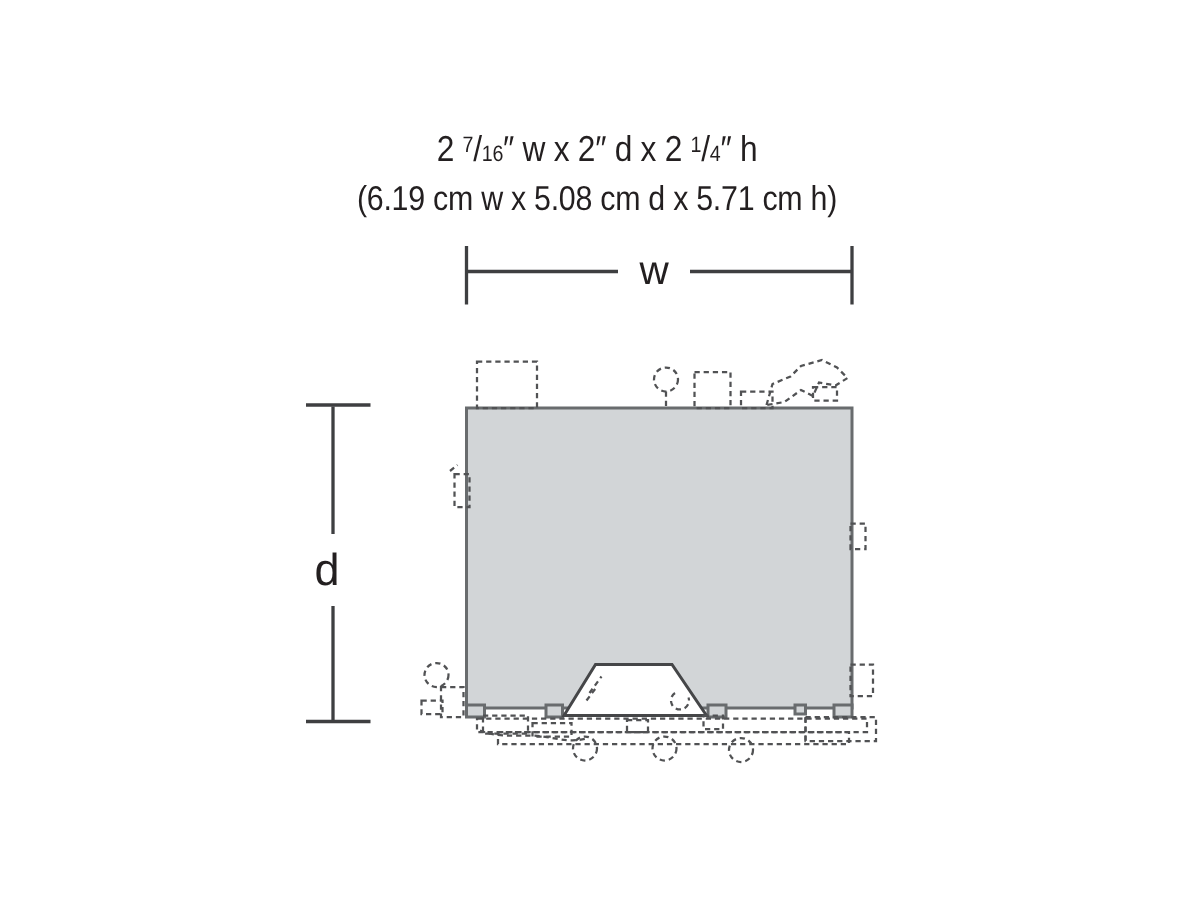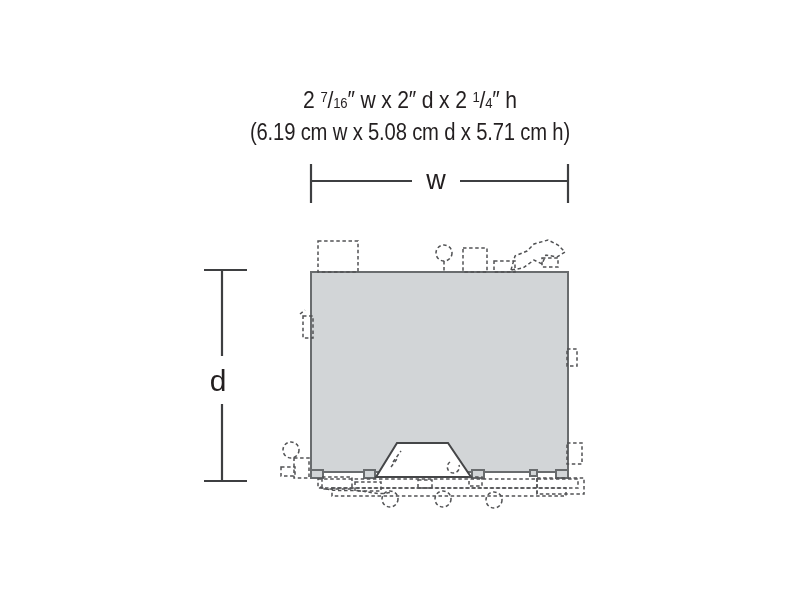--- a/index.html
+++ b/index.html
@@ -1,18 +1,18 @@
 <!DOCTYPE html>
 <html><head>
 <meta charset="utf-8">
 <style>
   html,body{margin:0;padding:0;background:#ffffff;}
   #page{position:relative;width:800px;height:600px;background:#ffffff;overflow:hidden;
         font-family:"Liberation Sans","DejaVu Sans",sans-serif;color:#231f20;}
-  .title-block{position:absolute;left:110px;top:82px;width:600px;text-align:center;}
+  .title-block{position:absolute;left:98px;top:82px;width:600px;text-align:center;}
   .title-line1{font-size:24px;line-height:30px;white-space:nowrap;
                transform:scaleX(.88);transform-origin:50% 50%;letter-spacing:-0.2px;}
   .title-line2{font-size:23px;line-height:28px;white-space:nowrap;
                transform:scaleX(.88);transform-origin:50% 50%;letter-spacing:-0.2px;}
   .fnum{font-size:0.62em;vertical-align:0.42em;}
   .fden{font-size:0.62em;}
   .dim-label{position:absolute;font-size:27px;}
   #w-label{left:414px;top:165px;width:44px;text-align:center;}
   #d-label{left:196px;top:364px;width:44px;text-align:center;font-size:30px;}
   svg{position:absolute;left:0;top:0;}

